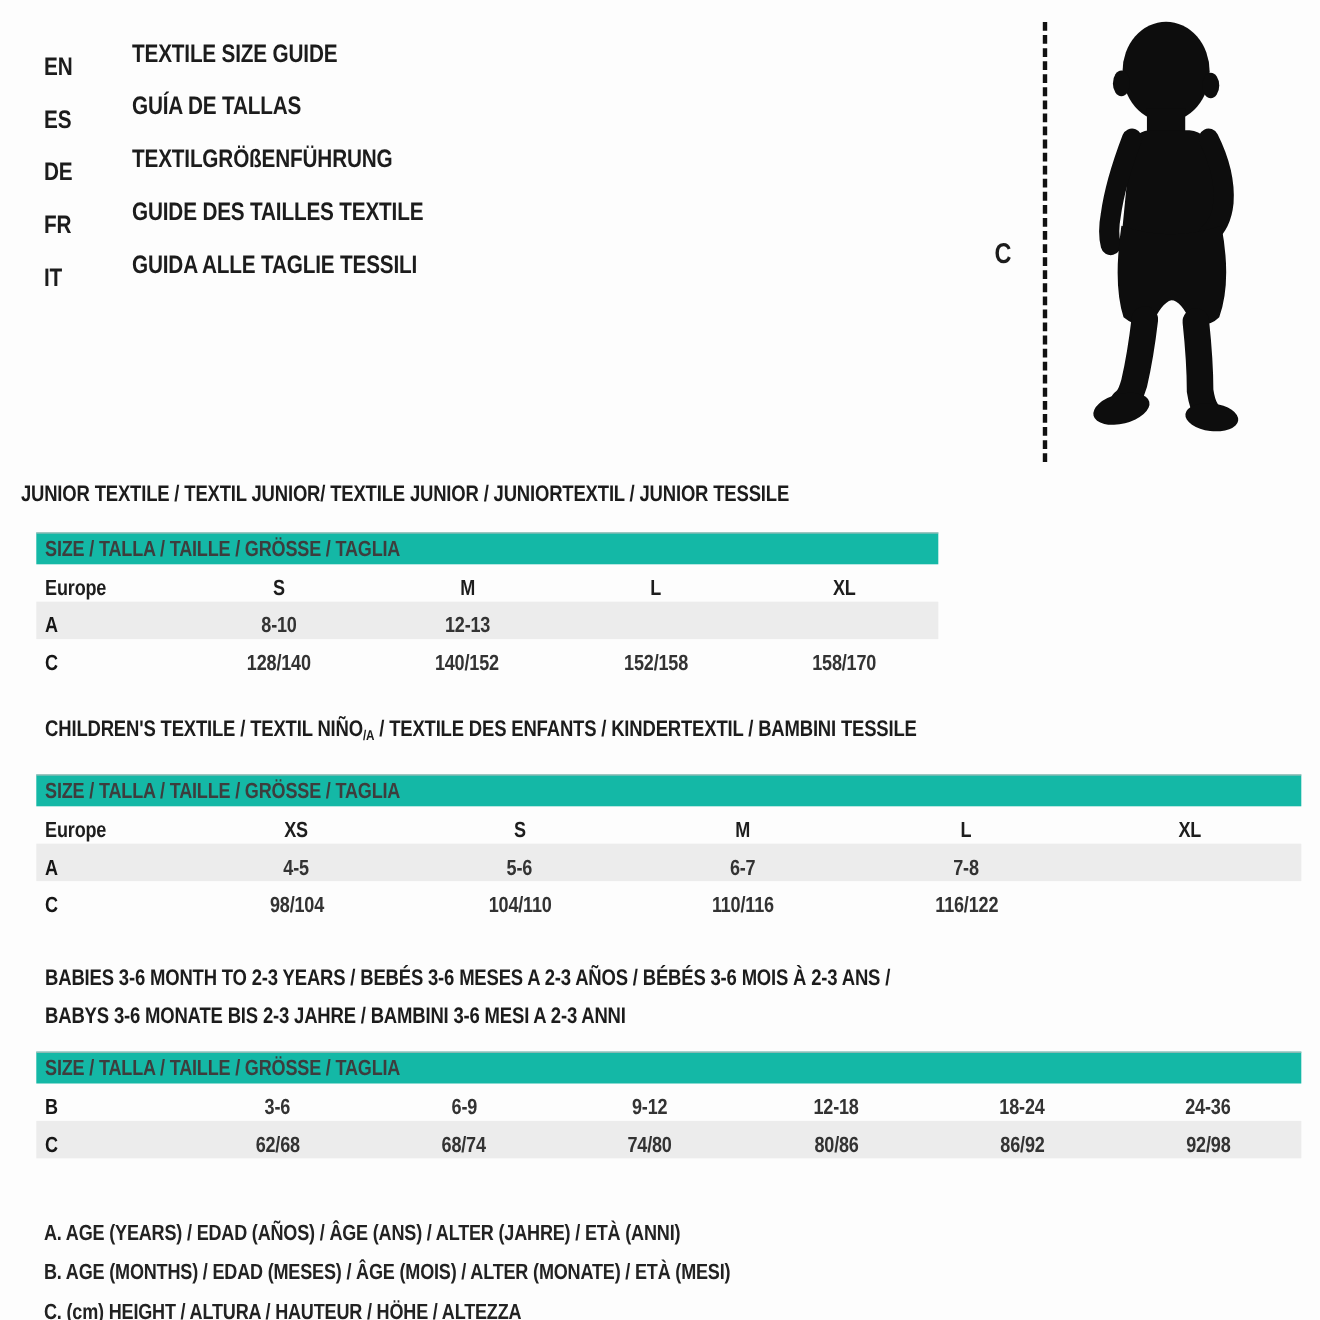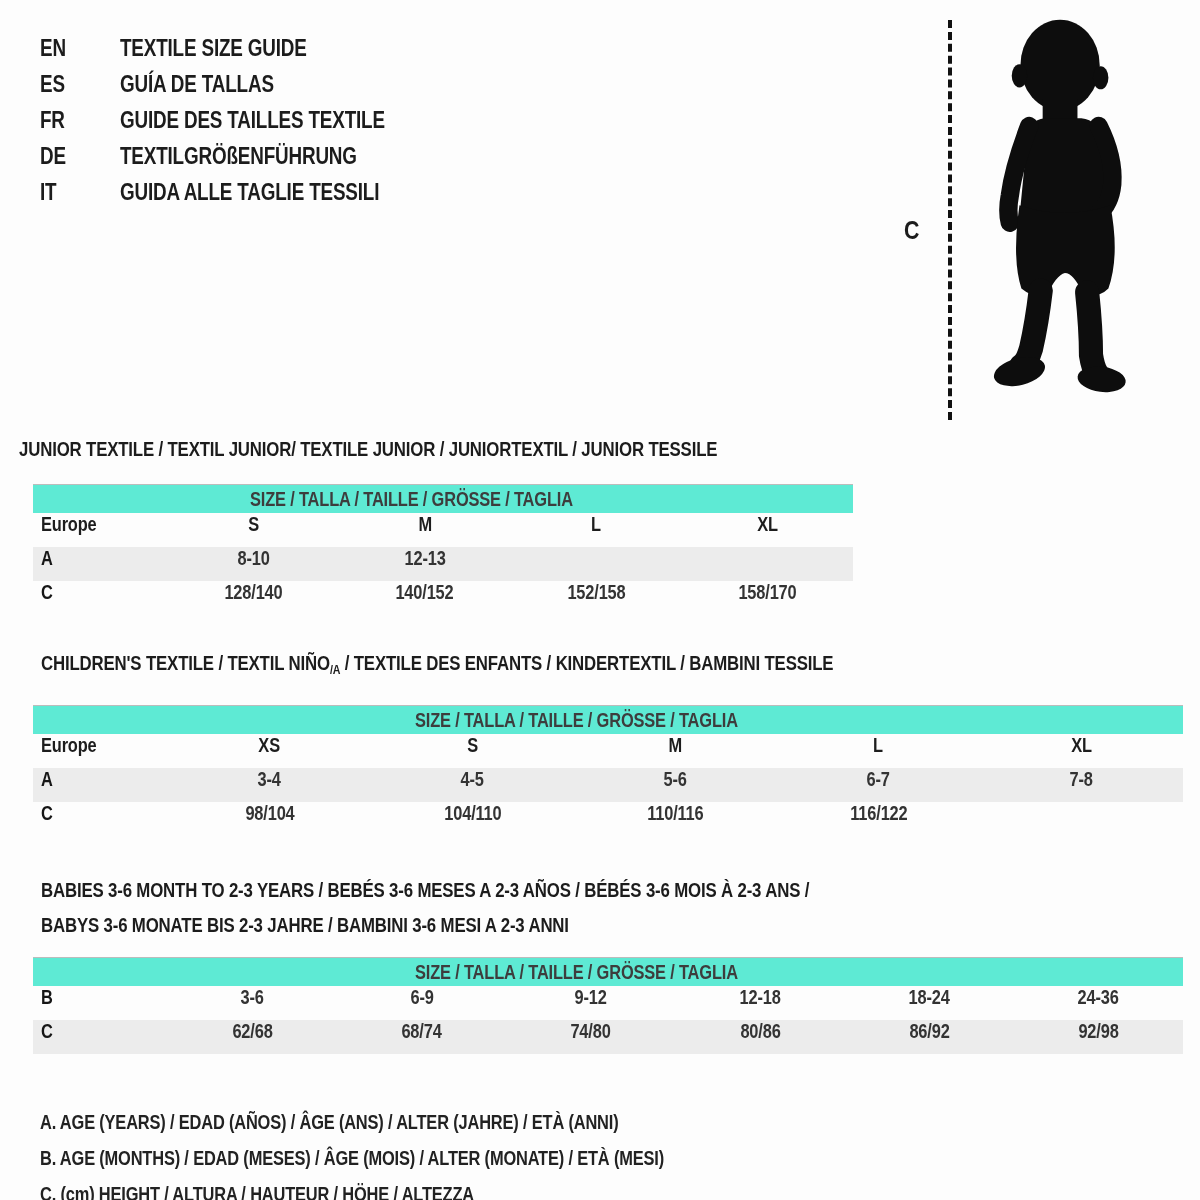--- a/index.html
+++ b/index.html
@@ -13,45 +13,45 @@
     overflow:hidden;
   }
   
   .t{display:inline-block;transform:scaleX(0.82);transform-origin:50% 50%;white-space:nowrap;letter-spacing:-0.2px;}
   .tl{transform-origin:0 50%;}
 
   
   .hero{position:relative;height:420px;padding:0 40px 0 33px;}
   .langs{position:absolute;left:40px;top:30px;font-size:23px;line-height:36px;}
   .lang-row{display:flex;}
-  .lang-code{width:80px;}
+  .lang-code{width:80px;margin-top:12px;}
   .figure{position:absolute;right:38px;top:10px;width:268px;height:410px;}
   .dash-line{
     position:absolute;left:54px;top:10px;bottom:0;
     width:0;border-left:4px dashed #111;
   }
   .measure-label{position:absolute;left:10px;top:205px;font-size:26px;}
   .figure svg{position:absolute;right:2px;top:2px;}
 
   
   .tbl-title{font-size:20.5px;line-height:24px;padding-left:8px;margin:0 0 0 33px;}
   .tbl-title .subA{font-size:13px;vertical-align:-4px;}
   .size-table{margin-left:33px;}
   .bar{
     height:28px;line-height:28px;
-    background:#5eead4;border-top:1px solid #bcbcbc;
-    color:#3d3d3d;font-size:20px;padding-left:8px;text-align:center;
+    background:#14b8a6;border-top:1px solid #bcbcbc;
+    color:#3d3d3d;font-size:20px;padding-left:8px;
   }
   .grid{display:grid;}
   .cols4{grid-template-columns:135px repeat(4,1fr);}
   .cols5{grid-template-columns:135px repeat(5,1fr);}
   .cols6{grid-template-columns:135px repeat(6,1fr);}
   .row{height:34px;}
   .row.shaded{background:#ececec;}
-  .cell{display:flex;align-items:flex-start;justify-content:center;font-size:20px;color:#333;}
+  .cell{display:flex;align-items:flex-end;justify-content:center;font-size:20px;color:#333;}
   .cell.lbl{justify-content:flex-start;padding-left:8px;color:#161616;}
   .sizes .cell{color:#1d1d1d;}
 
   .mt-junior{margin-top:17px;margin-left:11px;}
   .gap-title-bar{height:23px;}
   .mt-block{margin-top:36px;}
   .babies-title-lines{font-size:20.5px;line-height:35px;padding-left:8px;margin-left:33px;}
   .gap-babies{height:15px;}
 
   
@@ -66,26 +66,26 @@
     <div class="langs">
       <div class="lang-row">
         <span class="lang-code"><span class="t tl">EN</span></span>
         <span class="t tl">TEXTILE SIZE GUIDE</span>
       </div>
       <div class="lang-row">
         <span class="lang-code"><span class="t tl">ES</span></span>
         <span class="t tl">GUÍA DE TALLAS</span>
       </div>
       <div class="lang-row">
+        <span class="lang-code"><span class="t tl">DE</span></span>
+        <span class="t tl">TEXTILGRÖßENFÜHRUNG</span>
+      </div>
+      <div class="lang-row">
         <span class="lang-code"><span class="t tl">FR</span></span>
         <span class="t tl">GUIDE DES TAILLES TEXTILE</span>
-      </div>
-      <div class="lang-row">
-        <span class="lang-code"><span class="t tl">DE</span></span>
-        <span class="t tl">TEXTILGRÖßENFÜHRUNG</span>
       </div>
       <div class="lang-row">
         <span class="lang-code"><span class="t tl">IT</span></span>
         <span class="t tl">GUIDA ALLE TAGLIE TESSILI</span>
       </div>
     </div>
 
     <div class="figure">
       <span class="measure-label"><span class="t tl">C</span></span>
       <div class="dash-line"></div>
@@ -194,23 +194,20 @@
         </div>
       <div class="cell">
           <span class="t">XL</span>
         </div>
     </div>
     <div class="grid cols5 row shaded">
       <div class="cell lbl">
           <span class="t tl">A</span>
         </div>
       <div class="cell">
-          <span class="t">3-4</span>
-        </div>
-      <div class="cell">
           <span class="t">4-5</span>
         </div>
       <div class="cell">
           <span class="t">5-6</span>
         </div>
       <div class="cell">
           <span class="t">6-7</span>
         </div>
       <div class="cell">
           <span class="t">7-8</span>

